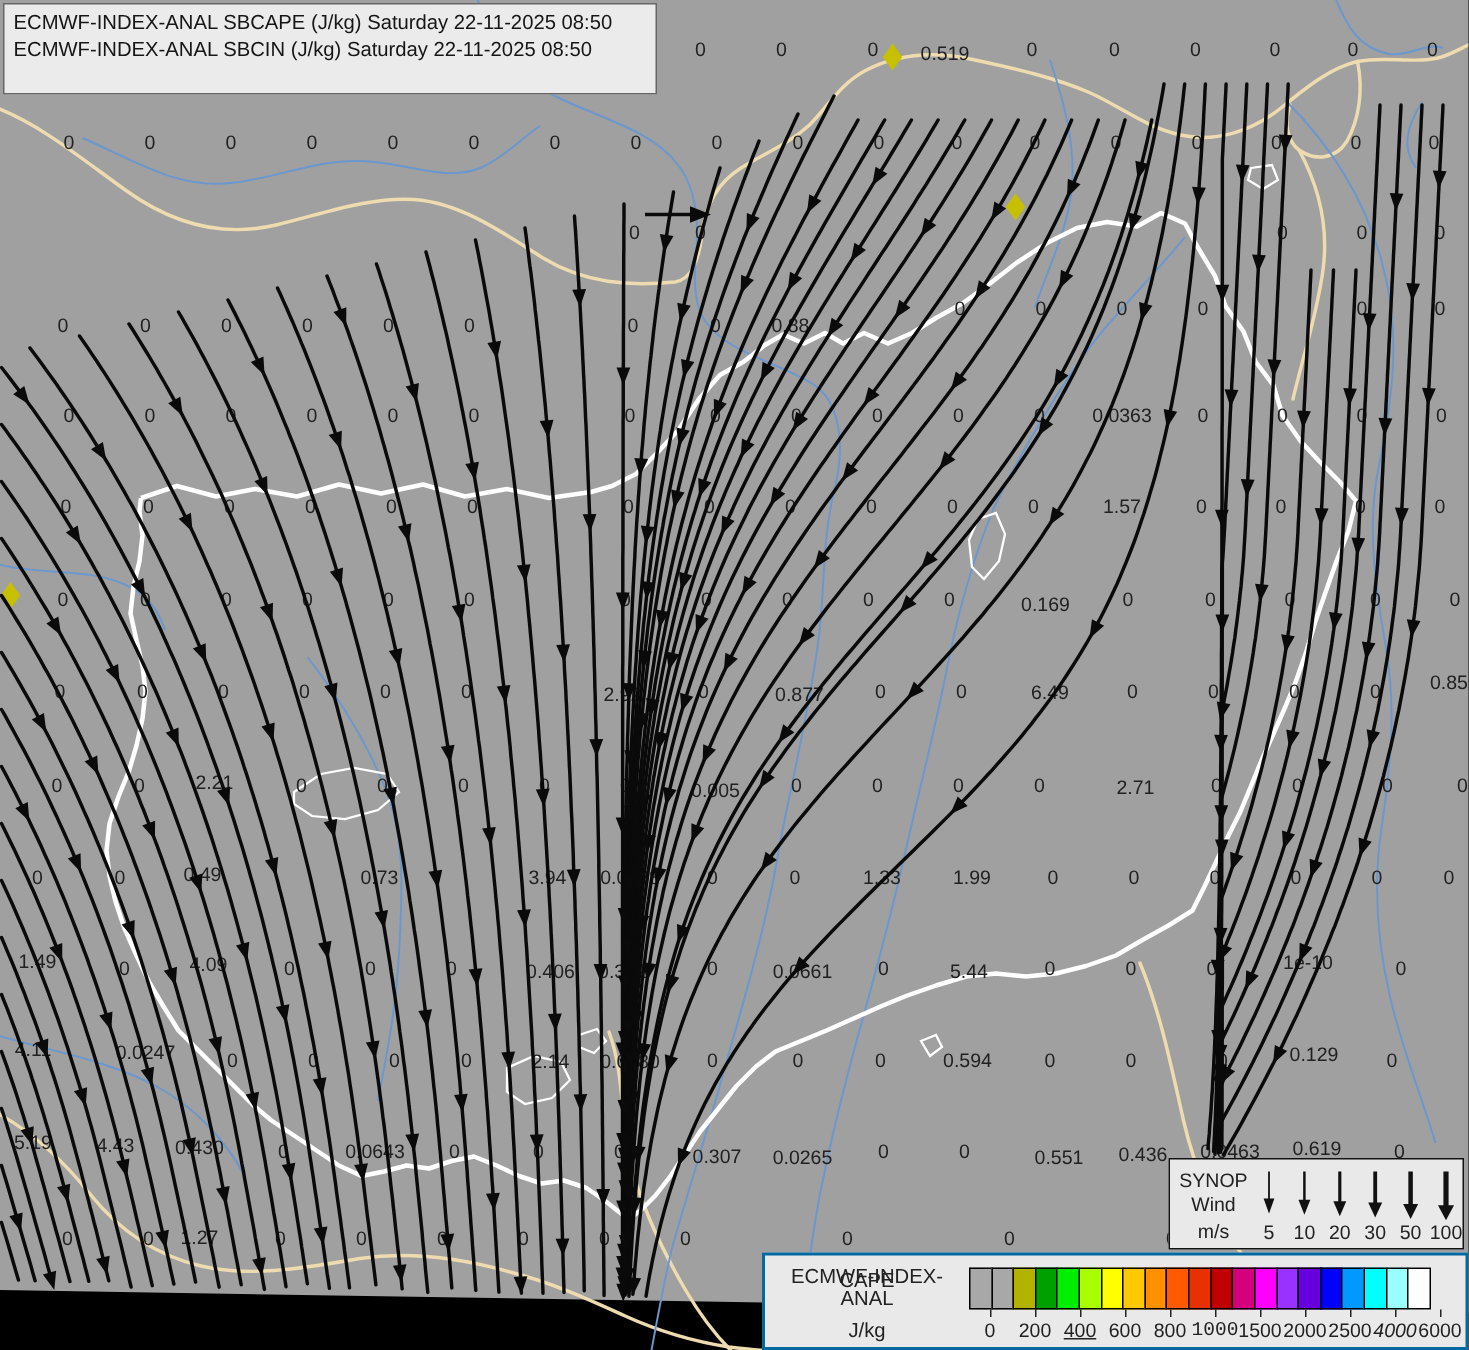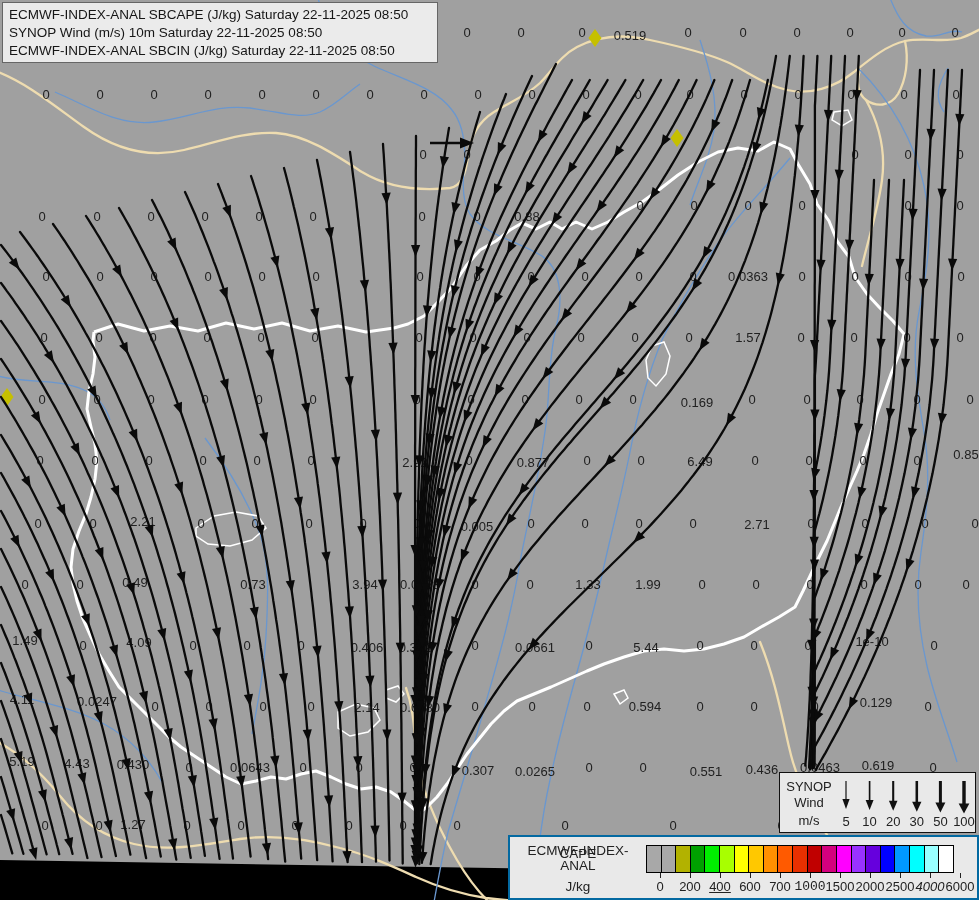--- a/index.html
+++ b/index.html
@@ -602,21 +602,20 @@
       </g>
 
   <g>
     <path d="M 430,143 L 464,143" stroke="#0a0a0a" stroke-width="2.3" fill="none"></path>
     <polygon points="474,143 460,137.5 460,148.5" fill="#0a0a0a"></polygon>
   </g>
 </svg>
 
 <div id="titlebox" class="panel">
   <div class="tl">ECMWF-INDEX-ANAL SBCAPE (J/kg) Saturday 22-11-2025 08:50</div>
-  <div class="tl">SYNOP Wind (m/s) 10m Saturday 22-11-2025 08:50</div>
   <div class="tl">ECMWF-INDEX-ANAL SBCIN (J/kg) Saturday 22-11-2025 08:50</div>
 </div>
 
 <div id="windlegend" class="panel">
   <div class="wtxt" style="top:6px">SYNOP</div>
   <div class="wtxt" style="top:22px">Wind</div>
   <div class="wtxt" style="top:40px">m/s</div>
   <svg id="wind-arrows" width="195" height="59">
         <line x1="66" y1="8" x2="66" y2="29" stroke="#111" stroke-width="1.2"></line>
         <polygon points="66,36 62.4,26 69.6,26" fill="#111"></polygon>
@@ -669,21 +668,21 @@
   <div id="cbticks">
         <div class="cbmark" style="left: 150px;"></div>
         <div class="cbtick" style="left: 150px;">0</div>
         <div class="cbmark" style="left: 180px;"></div>
         <div class="cbtick" style="left: 180px;">200</div>
         <div class="cbmark" style="left: 210px;"></div>
         <div class="cbtick" style="left: 210px; text-decoration: underline;">400</div>
         <div class="cbmark" style="left: 240px;"></div>
         <div class="cbtick" style="left: 240px;">600</div>
         <div class="cbmark" style="left: 270px;"></div>
-        <div class="cbtick" style="left: 270px;">700</div>
+        <div class="cbtick" style="left: 270px;">800</div>
         <div class="cbmark" style="left: 300px;"></div>
         <div class="cbtick" style="left: 300px; font-family: Liberation Mono, monospace;">1000</div>
         <div class="cbmark" style="left: 330px;"></div>
         <div class="cbtick" style="left: 330px;">1500</div>
         <div class="cbmark" style="left: 360px;"></div>
         <div class="cbtick" style="left: 360px;">2000</div>
         <div class="cbmark" style="left: 390px;"></div>
         <div class="cbtick" style="left: 390px;">2500</div>
         <div class="cbmark" style="left: 420px;"></div>
         <div class="cbtick" style="left: 420px; font-style: italic;">4000</div>

